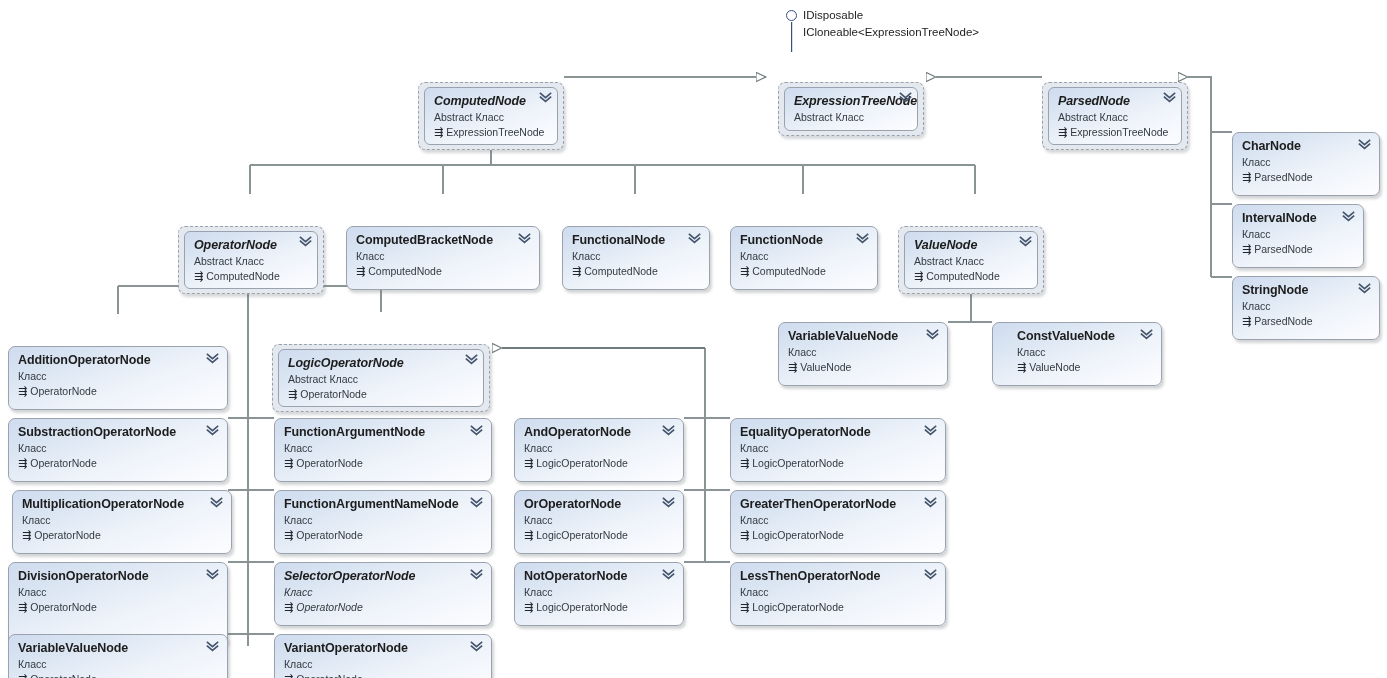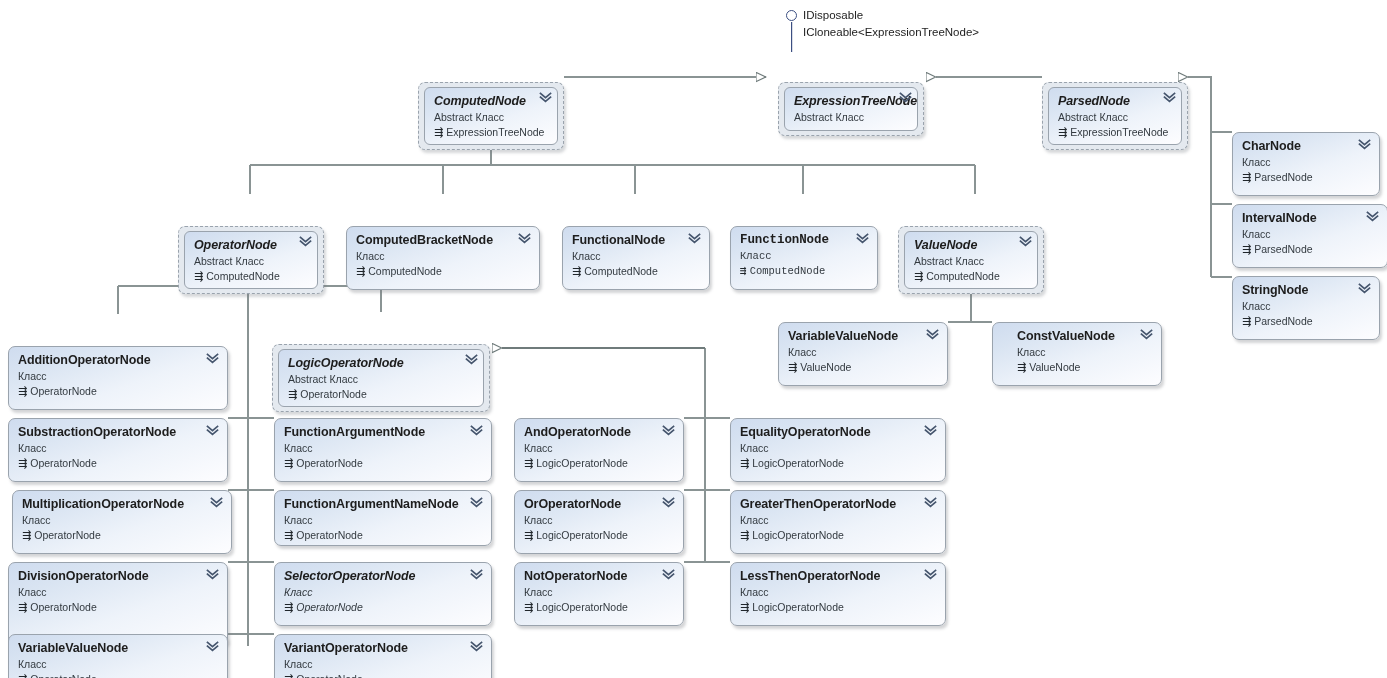--- a/index.html
+++ b/index.html
@@ -189,21 +189,21 @@
       <div class="ntitle">CharNode</div>
       <div class="nkind">Класс</div>
       <div class="nbase"><span class="arrow">⇶</span>ParsedNode</div>
       <span class="chev">
         <svg width="13" height="11" viewBox="0 0 13 11">
           <path d="M1.5,1.5 L6.5,5.6 L11.5,1.5" fill="none" stroke="#46566e" stroke-width="1.7" stroke-linecap="square"></path>
           <path d="M1.5,5.2 L6.5,9.3 L11.5,5.2" fill="none" stroke="#46566e" stroke-width="1.7" stroke-linecap="square"></path>
         </svg>
       </span>
     </div>
-    <div class="node" style="left: 1232px; top: 172px; width: 156px; height: 64px;">
+    <div class="node" style="left: 1232px; top: 172px; width: 132px; height: 64px;">
       <div class="ntitle">IntervalNode</div>
       <div class="nkind">Класс</div>
       <div class="nbase"><span class="arrow">⇶</span>ParsedNode</div>
       <span class="chev">
         <svg width="13" height="11" viewBox="0 0 13 11">
           <path d="M1.5,1.5 L6.5,5.6 L11.5,1.5" fill="none" stroke="#46566e" stroke-width="1.7" stroke-linecap="square"></path>
           <path d="M1.5,5.2 L6.5,9.3 L11.5,5.2" fill="none" stroke="#46566e" stroke-width="1.7" stroke-linecap="square"></path>
         </svg>
       </span>
     </div>
@@ -246,21 +246,21 @@
       <div class="ntitle">FunctionalNode</div>
       <div class="nkind">Класс</div>
       <div class="nbase"><span class="arrow">⇶</span>ComputedNode</div>
       <span class="chev">
         <svg width="13" height="11" viewBox="0 0 13 11">
           <path d="M1.5,1.5 L6.5,5.6 L11.5,1.5" fill="none" stroke="#46566e" stroke-width="1.7" stroke-linecap="square"></path>
           <path d="M1.5,5.2 L6.5,9.3 L11.5,5.2" fill="none" stroke="#46566e" stroke-width="1.7" stroke-linecap="square"></path>
         </svg>
       </span>
     </div>
-    <div class="node" style="left: 730px; top: 194px; width: 148px; height: 64px; font-family: Liberation Mono, monospace;">
+    <div class="node" style="left: 730px; top: 194px; width: 148px; height: 64px;">
       <div class="ntitle">FunctionNode</div>
       <div class="nkind">Класс</div>
       <div class="nbase"><span class="arrow">⇶</span>ComputedNode</div>
       <span class="chev">
         <svg width="13" height="11" viewBox="0 0 13 11">
           <path d="M1.5,1.5 L6.5,5.6 L11.5,1.5" fill="none" stroke="#46566e" stroke-width="1.7" stroke-linecap="square"></path>
           <path d="M1.5,5.2 L6.5,9.3 L11.5,5.2" fill="none" stroke="#46566e" stroke-width="1.7" stroke-linecap="square"></path>
         </svg>
       </span>
     </div>
@@ -371,21 +371,21 @@
       <div class="ntitle">FunctionArgumentNode</div>
       <div class="nkind">Класс</div>
       <div class="nbase"><span class="arrow">⇶</span>OperatorNode</div>
       <span class="chev">
         <svg width="13" height="11" viewBox="0 0 13 11">
           <path d="M1.5,1.5 L6.5,5.6 L11.5,1.5" fill="none" stroke="#46566e" stroke-width="1.7" stroke-linecap="square"></path>
           <path d="M1.5,5.2 L6.5,9.3 L11.5,5.2" fill="none" stroke="#46566e" stroke-width="1.7" stroke-linecap="square"></path>
         </svg>
       </span>
     </div>
-    <div class="node" style="left: 274px; top: 458px; width: 218px; height: 56px;">
+    <div class="node" style="left: 274px; top: 458px; width: 218px; height: 64px;">
       <div class="ntitle">FunctionArgumentNameNode</div>
       <div class="nkind">Класс</div>
       <div class="nbase"><span class="arrow">⇶</span>OperatorNode</div>
       <span class="chev">
         <svg width="13" height="11" viewBox="0 0 13 11">
           <path d="M1.5,1.5 L6.5,5.6 L11.5,1.5" fill="none" stroke="#46566e" stroke-width="1.7" stroke-linecap="square"></path>
           <path d="M1.5,5.2 L6.5,9.3 L11.5,5.2" fill="none" stroke="#46566e" stroke-width="1.7" stroke-linecap="square"></path>
         </svg>
       </span>
     </div>

